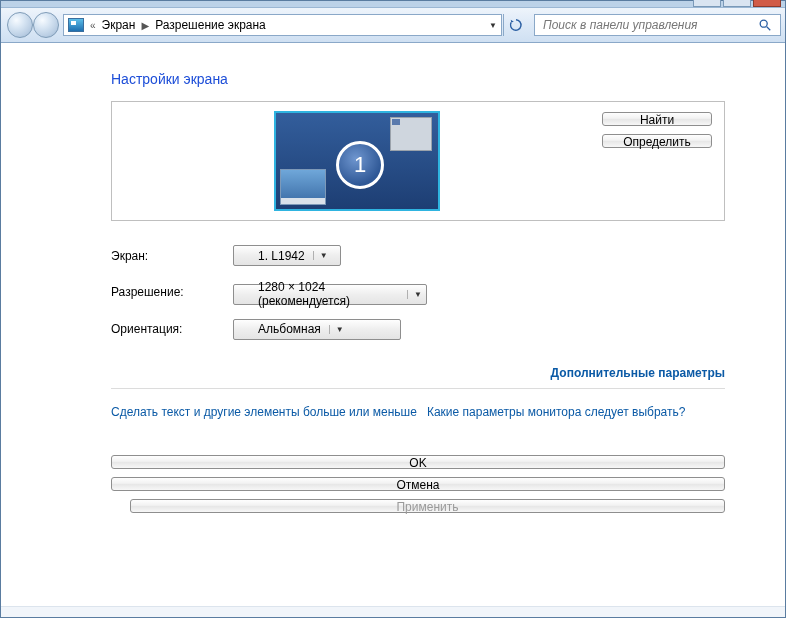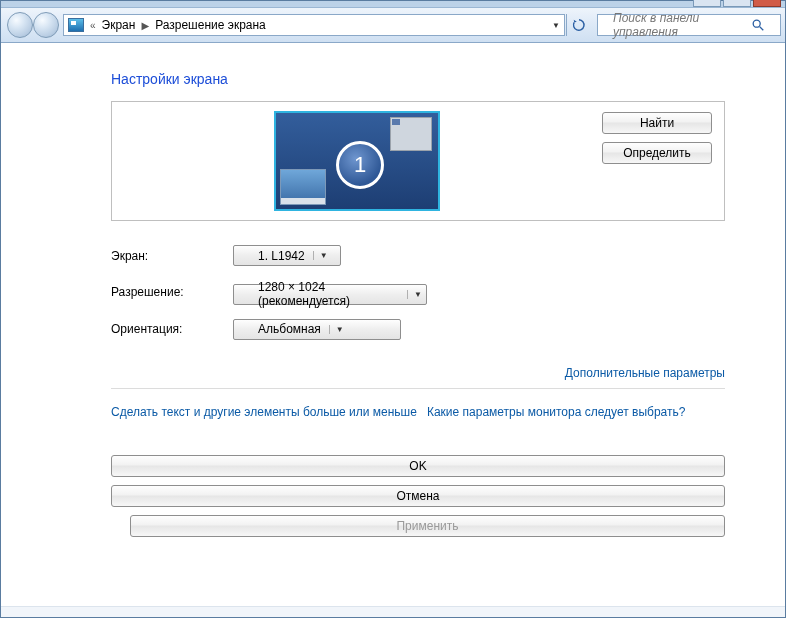--- a/index.html
+++ b/index.html
@@ -103,27 +103,27 @@
   }
   .refresh-btn {
     width: 24px; height: 22px;
     display: flex;
     align-items: center;
     justify-content: center;
     border-left: 1px solid #8aa8c8;
     margin-left: -5px;
   }
   .search-bar {
-    width: 184px;
+    width: 247px;
     height: 22px;
     background: #fff;
     border: 1px solid #8aa8c8;
     display: flex;
     align-items: center;
-    padding: 0 15px;
+    padding: 0 8px;
     box-sizing: border-box;
     font-size: 12px;
     color: #777;
     font-style: italic;
   }
   .search-glass {
     margin-left: auto;
     width: 14px; height: 14px;
     color: #2b5fa3;
     font-style: normal;
@@ -204,21 +204,21 @@
     background: #d9e1ea;
   }
   .side-buttons {
     display: flex;
     flex-direction: column;
     gap: 8px;
     padding-top: 2px;
   }
   .win-button {
     min-width: 110px;
-    height: 22px;
+    height: 14px;
     padding: 0 14px;
     font-size: 12px;
     font-family: inherit;
     background: linear-gradient(to bottom, #fefefe 0%, #f2f2f2 45%, #e6e6e6 50%, #f7f7f7 100%);
     border: 1px solid #8e8e8e;
     border-radius: 3px;
     cursor: pointer;
     color: #000;
   }
   .win-button:disabled {
@@ -255,20 +255,21 @@
     padding-left: 6px;
     font-size: 8px;
     color: #333;
   }
   .combo.w1 { width: 108px; }
   .combo.w2 { width: 194px; }
   .combo.w3 { width: 168px; }
   .adv-link-row {
     margin-top: 26px;
     text-align: right;
+    font-weight: bold;
   }
   .link {
     color: #0b5aa6;
     text-decoration: none;
     cursor: pointer;
     font-size: 12px;
   }
   hr.sep {
     border: none;
     border-top: 1px solid #dcdcdc;

